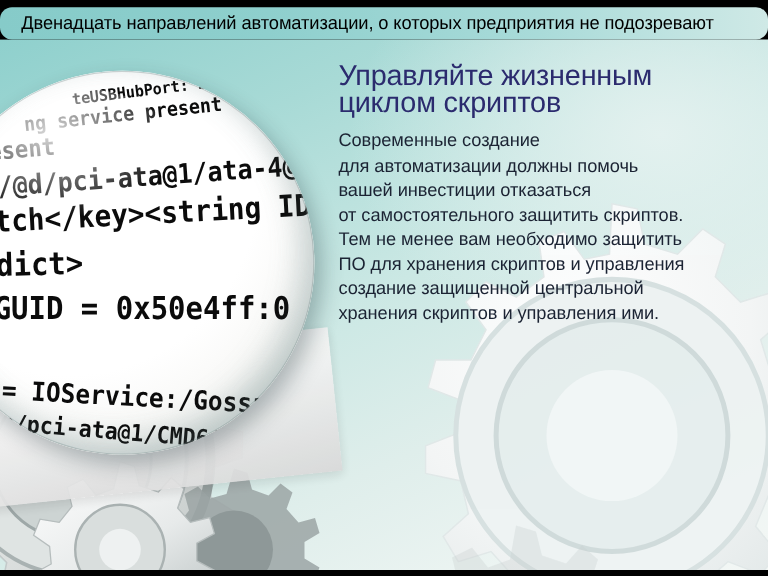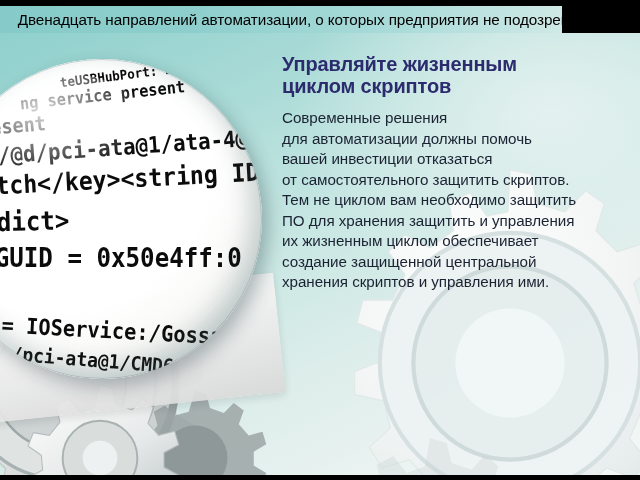--- a/index.html
+++ b/index.html
@@ -16,23 +16,23 @@
   }
 
   
   .topbar{
     position:absolute;left:0;top:0;width:640px;height:6px;
     background:#000;
   }
 
   
   .header-band{
-    position:absolute;left:0;top:6px;width:562px;height:27px;
+    position:absolute;left:0;top:6px;width:640px;height:27px;
     background:linear-gradient(to right,#86cbc9 0%,#8ecfcd 35%,#a9dbd9 70%,#cfe9e6 100%);
-    display:flex;align-items:center;
+    display:flex;align-items:center;border-radius:10px;
   }
   .header-title{
     font-size:15.5px;
     font-weight:400;
     color:#000;
     letter-spacing:-0.1px;
     padding-left:18px;
     white-space:nowrap;
     transform:scaleX(0.985);
     transform-origin:left center;
@@ -136,23 +136,23 @@
     box-shadow:inset 0 0 0 1px rgba(120,140,140,.35),
                inset -6px -8px 24px rgba(120,145,145,.22);
     pointer-events:none;
   }
 
   
   .textcol{
     position:absolute;left:282px;top:20px;width:352px;
   }
   .slide-title{
-    font-size:20px;
+    font-size:24px;
     line-height:22px;
-    font-weight:700;
+    font-weight:400;
     color:#2b2b6e;
     margin:0 0 11px 0;
     letter-spacing:-0.15px;
   }
   .slide-title .t-line{display:block;}
 
   .body-text{
     font-size:15.2px;
     line-height:20.5px;
     color:#1b2333;
@@ -273,27 +273,26 @@
       <div class="lens-glare"></div>
       <div class="lens-rim"></div>
     </div>
 
     <div class="textcol">
       <h1 class="slide-title">
         <span class="t-line">Управляйте жизненным</span>
         <span class="t-line">циклом скриптов</span>
       </h1>
       <div class="body-text">
-        <span class="b-line">Современные решения</span>
+        <span class="b-line">Современные создание</span>
         <span class="b-line">для автоматизации должны помочь</span>
         <span class="b-line">вашей инвестиции отказаться</span>
         <span class="b-line">от самостоятельного защитить скриптов.</span>
-        <span class="b-line">Тем не циклом вам необходимо защитить</span>
-        <span class="b-line">ПО для хранения защитить и управления</span>
-        <span class="b-line">их жизненным циклом обеспечивает</span>
+        <span class="b-line">Тем не менее вам необходимо защитить</span>
+        <span class="b-line">ПО для хранения скриптов и управления</span>
         <span class="b-line">создание защищенной центральной</span>
         <span class="b-line">хранения скриптов и управления ими.</span>
       </div>
     </div>
 
   </div>
 
   <div class="bottombar"></div>
 </div>
 

